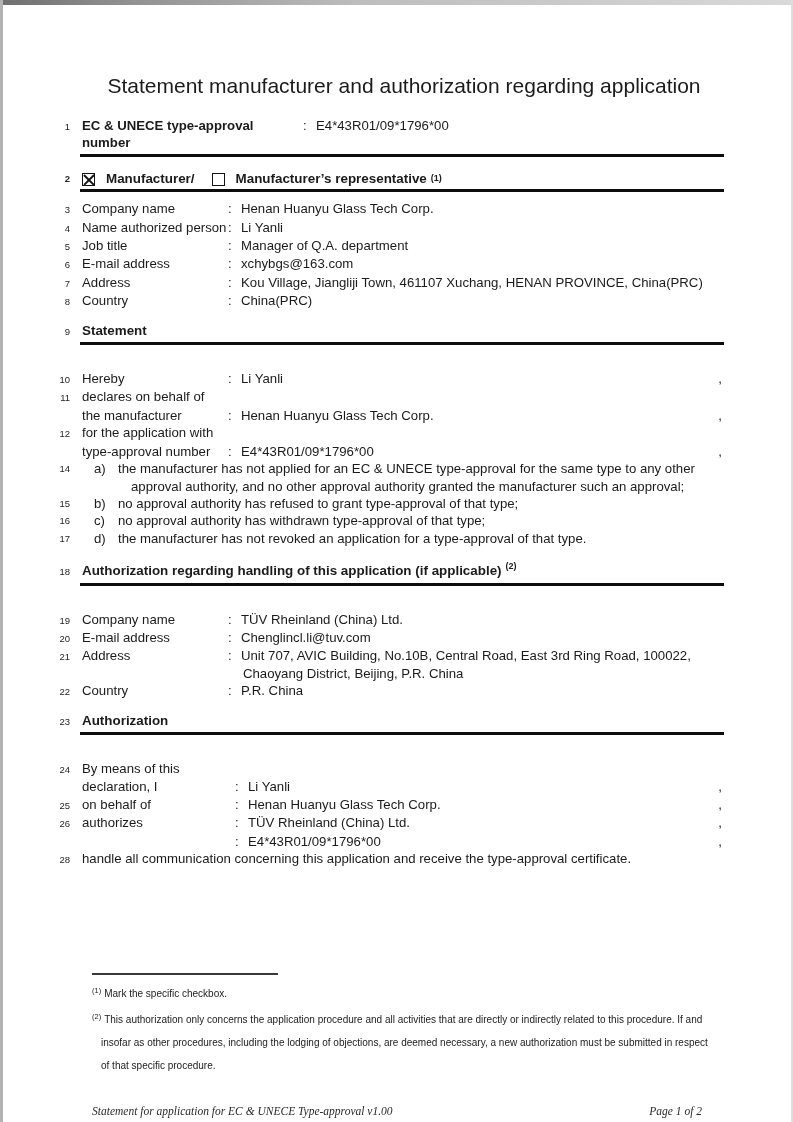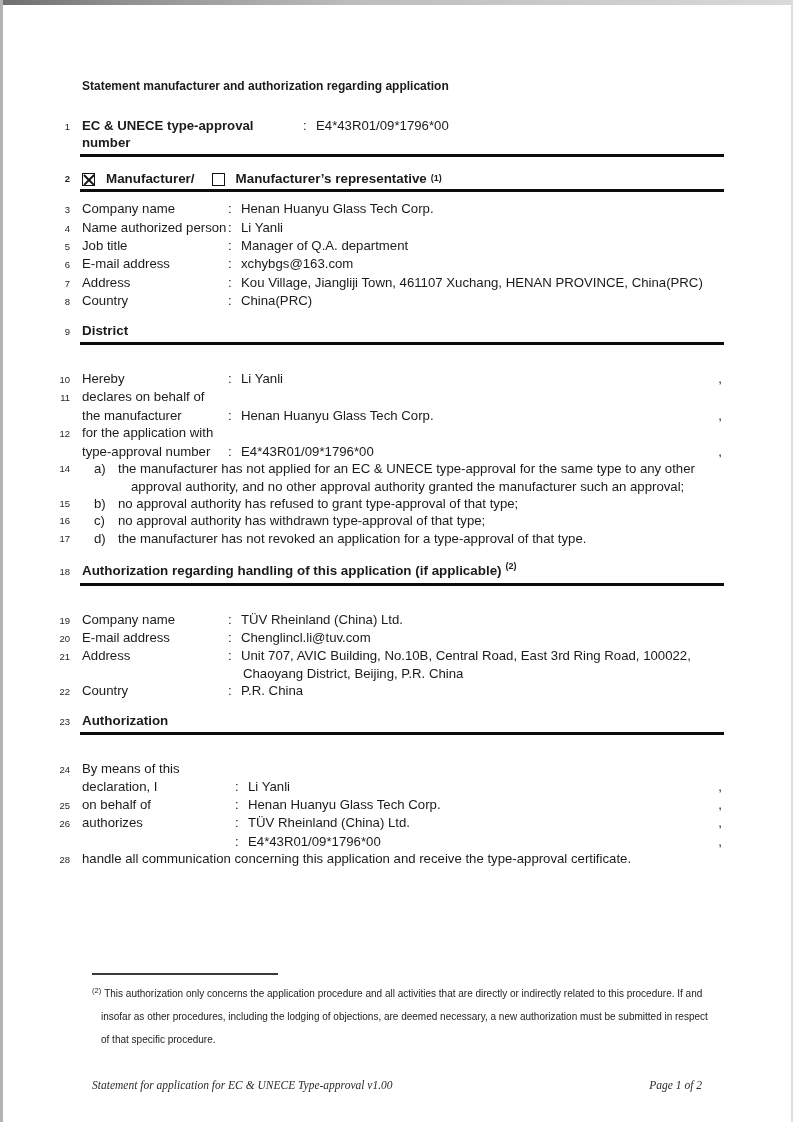--- a/index.html
+++ b/index.html
@@ -8,22 +8,22 @@
     font-family:"Liberation Sans","DejaVu Sans",sans-serif; color:#1b1b1b;
     overflow:hidden;
   }
   .edge-top { position:absolute; top:0; left:0; width:793px; height:5px;
     background:linear-gradient(to right,#6f6f6f 0%,#8f8f8f 15%,#bdbdbd 45%,#d9d9d9 100%); }
   .edge-left { position:absolute; top:0; left:0; width:3px; height:1122px; background:#b3b3b3; }
   .edge-right { position:absolute; top:0; right:0; width:2px; height:1122px; background:#dedede; }
 
   .page { position:relative; padding-top:76px; }
 
-  .title { width:644px; margin-left:82px; text-align:left;
-    font-weight:bold; font-size:12px; line-height:20px; }
+  .title { width:644px; margin-left:82px; text-align:center;
+    font-weight:normal; font-size:21px; line-height:20px; }
 
   .row { display:flex; width:724px; font-size:13.2px; line-height:17.4px; align-items:baseline; }
   .num { flex:none; width:82px; box-sizing:border-box; padding-right:12px;
     text-align:right; font-size:9.5px; color:#262626; }
   .flabel { flex:none; width:146px; }
   .flabel.w153 { width:153px; }
   .flabel.w221 { width:221px; font-weight:bold; }
   .colon { flex:none; width:13px; }
   .fvalue { }
   .comma { margin-left:auto; padding-right:2px; }
@@ -134,21 +134,21 @@
     <div class="row">
       <span class="num">8</span>
       <span class="flabel">Country</span>
       <span class="colon">:</span>
       <span class="fvalue">China(PRC)</span>
     </div>
   </div>
 
   <div class="row sect-heading">
     <span class="num">9</span>
-    <span class="ftext">District</span>
+    <span class="ftext">Statement</span>
   </div>
   <div class="rule mt"></div>
 
   <div class="block7">
     <div class="row">
       <span class="num">10</span>
       <span class="flabel">Hereby</span>
       <span class="colon">:</span>
       <span class="fvalue">Li Yanli</span>
       <span class="comma">,</span>
@@ -274,20 +274,21 @@
       <span class="comma">,</span>
     </div>
     <div class="row">
       <span class="num">28</span>
       <span class="ftext">handle all communication concerning this application and receive the type-approval certificate.</span>
     </div>
   </div>
 
   <div class="fnsep"></div>
   <div class="footnotes">
+    <div class="fn"><span class="fnmark">(1)</span><span>Mark the specific checkbox.</span></div>
     <div class="fn"><span class="fnmark">(2)</span><span>This authorization only concerns the application procedure and all activities that are directly or indirectly related to this procedure. If and insofar as other procedures, including the lodging of objections, are deemed necessary, a new authorization must be submitted in respect of that specific procedure.</span></div>
   </div>
 
   <div class="footer">
     <span>Statement for application for EC &amp; UNECE Type-approval v1.00</span>
     <span>Page 1 of 2</span>
   </div>
 
 </div>
 

